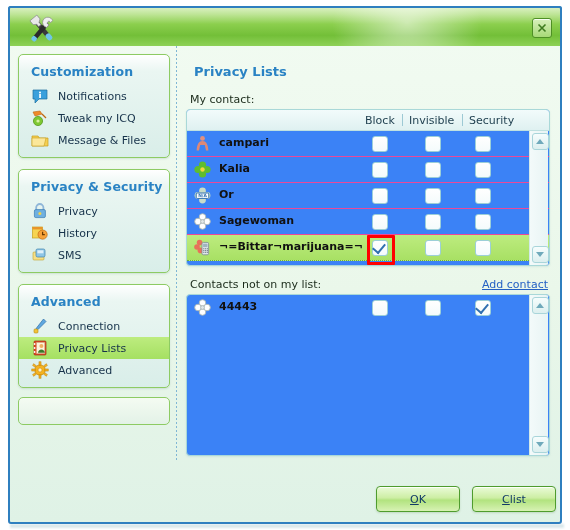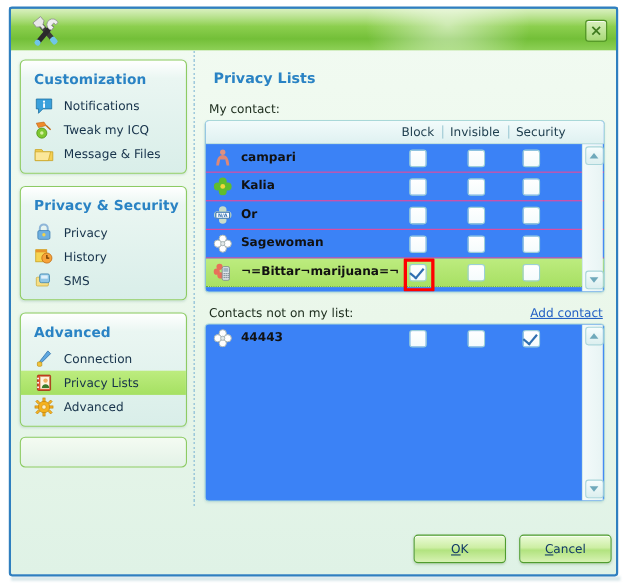--- a/index.html
+++ b/index.html
@@ -420,17 +420,17 @@
     </div>
   </div>
 
   <div class="footer">
     <div class="btn" id="ok-button">
       <span class="k">O</span>
         <span>K</span>
     </div>
     <div class="btn" id="cancel-button">
       <span class="k">C</span>
-        <span>ancel</span>
+        <span>list</span>
     </div>
   </div>
 
 </div>
 
 </body></html>

